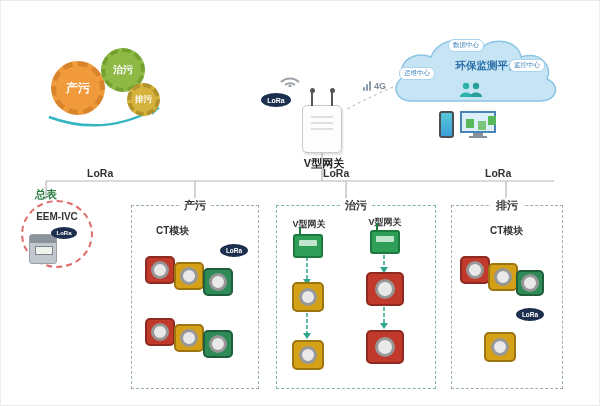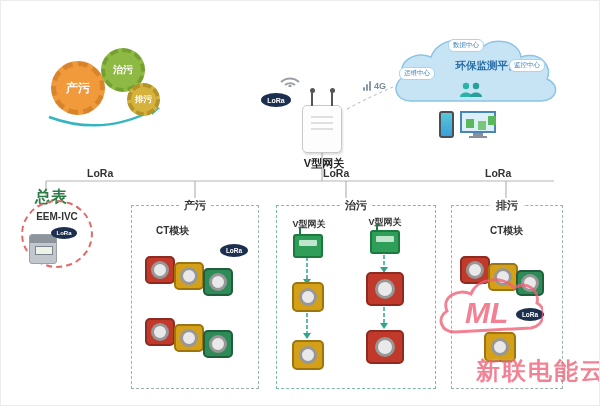--- a/index.html
+++ b/index.html
@@ -159,21 +159,21 @@
     <div class="monitor" style="left:459px; top:110px;">
       <span class="screen"></span>
       <span class="stand"></span>
       <span class="base"></span>
     </div>
 
     <div class="bus-lora" style="left:86px; top:166px;">LoRa</div>
     <div class="bus-lora" style="left:322px; top:166px;">LoRa</div>
     <div class="bus-lora" style="left:484px; top:166px;">LoRa</div>
 
-    <div class="small-label" style="left:34px; top:186px; color:#2e7d46; font-size:16px;">总表</div>
+    <div class="small-label" style="left:34px; top:186px; color:#2e7d46; font-size:11px;">总表</div>
     <div class="meter-circle" style="left:20px; top:199px;"></div>
     <div class="tiny-label" style="left:26px; top:210px; width:60px; font-size:10px;">EEM-IVC</div>
     <div class="lora-badge" style="left:50px; top:226px; width:26px; height:12px; font-size:6px;">LoRa</div>
     <div class="meter-device" style="left:28px; top:233px;"></div>
 
     <div class="dbox" style="left:130px; top:204px; width:128px; height:184px;">
       <div class="box-title">产污</div>
       <div class="small-label" style="left:24px; top:18px;">CT模块</div>
       <div class="lora-badge" style="left:88px; top:38px; width:28px; height:13px; font-size:6.5px;">LoRa</div>
       <div class="ct r" style="left:13px; top:50px; width:30px; height:28px;"></div>
@@ -199,22 +199,15 @@
     <div class="dbox" style="left:450px; top:204px; width:112px; height:184px;">
       <div class="box-title">排污</div>
       <div class="small-label" style="left:38px; top:18px;">CT模块</div>
       <div class="ct r" style="left:8px; top:50px; width:30px; height:28px;"></div>
       <div class="ct y" style="left:36px; top:57px; width:30px; height:28px;"></div>
       <div class="ct g" style="left:64px; top:64px; width:28px; height:26px;"></div>
       <div class="lora-badge" style="left:64px; top:102px; width:28px; height:13px; font-size:6.5px;">LoRa</div>
       <div class="ct y" style="left:32px; top:126px; width:32px; height:30px;"></div>
     </div>
 
-    <div class="watermark">
-      <svg style="position:absolute; left:12px; top:5px;" width="110" height="85">
-        <path d="M22,64 C8,64 3,50 14,43 C8,29 25,20 38,26 C44,10 70,7 81,20 C93,12 107,22 104,35 C115,41 111,58 98,60 Z" fill="none" stroke="#ef6075" stroke-width="3"></path>
-        <text x="32" y="55" font-size="30" font-style="italic" font-weight="bold" fill="#ef6075">ML</text>
-      </svg>
-      <div class="wm-text">新联电能云</div>
-    </div>
 
   </div>
 </div>
 
 </body></html>

